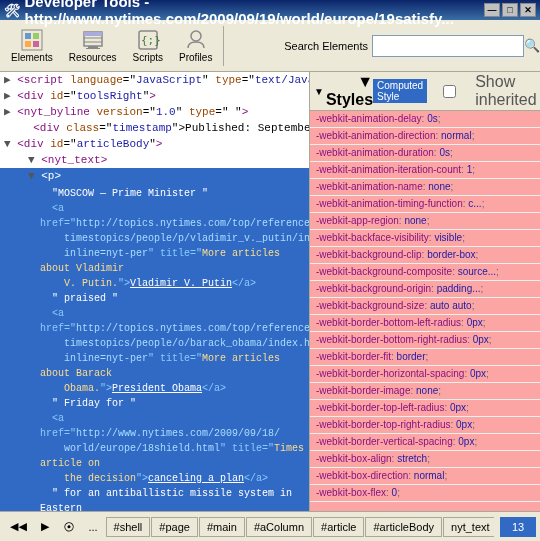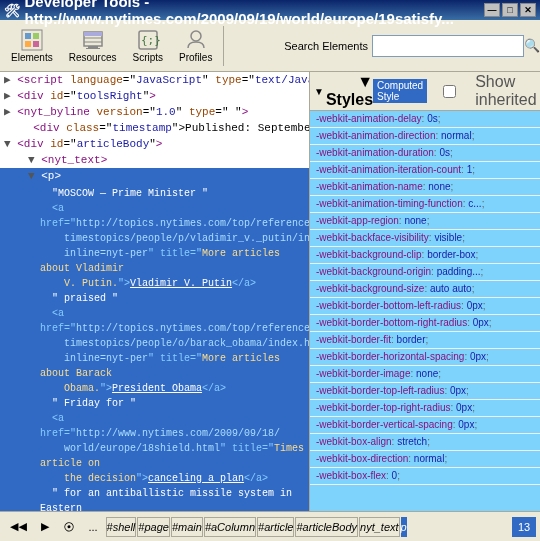--- a/index.html
+++ b/index.html
@@ -88,21 +88,21 @@
 
     .html-tag { color: #881280; }
     .html-attr { color: #994500; }
     .html-value { color: #1a1aa6; }
     .tree-arrow { color: #555; cursor: pointer; }
     .tree-text { color: #000; }
 
     
     .right-panel {
       flex: 1;
-      background: #7dd3fc;
+      background: #fca5a5;
       overflow-y: auto;
       font-size: 11px;
     }
     .computed-toggle {
       background: #316ac5; color: white;
       padding: 1px 4px; font-size: 10px; cursor: pointer;
     }
     .show-inherited { font-size: 16px; color: #555; cursor: pointer; }
     .show-inherited-checkbox { margin-right: 3px; cursor: pointer; }
 
@@ -130,29 +130,29 @@
       font-size: 11px;
     }
     .breadcrumb-btn {
       height: 22px; padding: 0 5px;
       border: 1px solid transparent; cursor: pointer;
       background: transparent; font-size: 11px;
       display: flex; align-items: center; gap: 2px;
     }
     .breadcrumb-item {
       background: #316ac5; color: white;
-      height: 20px; padding: 0 0;
-      display: flex; align-items: center; font-size: 11px; cursor: pointer; font-style: italic;
+      height: 20px; padding: 0 7px;
+      display: flex; align-items: center; font-size: 11px; cursor: pointer;
     }
     .breadcrumb-item.normal {
       background: #ece9d8; color: #000; border: 1px solid #aca899;
     }
     .page-num {
       background: #316ac5; color: white;
-      width: 24px; height: 20px; display: flex; align-items: center; justify-content: center;
+      width: 36px; height: 20px; display: flex; align-items: center; justify-content: center;
       font-size: 11px; margin-left: 4px;
     }
 
     
     .left-panel::-webkit-scrollbar { width: 12px; }
     .left-panel::-webkit-scrollbar-track { background: #ece9d8; }
     .left-panel::-webkit-scrollbar-thumb { background: #c0c0c0; border: 1px solid #888; }
     .right-panel::-webkit-scrollbar { width: 12px; }
     .right-panel::-webkit-scrollbar-track { background: #ece9d8; }
     .right-panel::-webkit-scrollbar-thumb { background: #c0c0c0; border: 1px solid #888; }
@@ -291,20 +291,21 @@
     <div class="right-panel" id="styles-list">
     <div class="style-item"><span class="style-name">-webkit-animation-delay</span><span>: </span><span class="style-value">0s</span><span>;</span></div>
         <div class="style-item"><span class="style-name">-webkit-animation-direction</span><span>: </span><span class="style-value">normal</span><span>;</span></div>
         <div class="style-item"><span class="style-name">-webkit-animation-duration</span><span>: </span><span class="style-value">0s</span><span>;</span></div>
         <div class="style-item"><span class="style-name">-webkit-animation-iteration-count</span><span>: </span><span class="style-value">1</span><span>;</span></div>
         <div class="style-item"><span class="style-name">-webkit-animation-name</span><span>: </span><span class="style-value">none</span><span>;</span></div>
         <div class="style-item"><span class="style-name">-webkit-animation-timing-function</span><span>: </span><span class="style-value">c...</span><span>;</span></div>
         <div class="style-item"><span class="style-name">-webkit-app-region</span><span>: </span><span class="style-value">none</span><span>;</span></div>
         <div class="style-item"><span class="style-name">-webkit-backface-visibility</span><span>: </span><span class="style-value">visible</span><span>;</span></div>
         <div class="style-item"><span class="style-name">-webkit-background-clip</span><span>: </span><span class="style-value">border-box</span><span>;</span></div>
+        <div class="style-item"><span class="style-name">-webkit-background-composite</span><span>: </span><span class="style-value">source...</span><span>;</span></div>
         <div class="style-item"><span class="style-name">-webkit-background-origin</span><span>: </span><span class="style-value">padding...</span><span>;</span></div>
         <div class="style-item"><span class="style-name">-webkit-background-size</span><span>: </span><span class="style-value">auto auto</span><span>;</span></div>
         <div class="style-item"><span class="style-name">-webkit-border-bottom-left-radius</span><span>: </span><span class="style-value">0px</span><span>;</span></div>
         <div class="style-item"><span class="style-name">-webkit-border-bottom-right-radius</span><span>: </span><span class="style-value">0px</span><span>;</span></div>
         <div class="style-item"><span class="style-name">-webkit-border-fit</span><span>: </span><span class="style-value">border</span><span>;</span></div>
         <div class="style-item"><span class="style-name">-webkit-border-horizontal-spacing</span><span>: </span><span class="style-value">0px</span><span>;</span></div>
         <div class="style-item"><span class="style-name">-webkit-border-image</span><span>: </span><span class="style-value">none</span><span>;</span></div>
         <div class="style-item"><span class="style-name">-webkit-border-top-left-radius</span><span>: </span><span class="style-value">0px</span><span>;</span></div>
         <div class="style-item"><span class="style-name">-webkit-border-top-right-radius</span><span>: </span><span class="style-value">0px</span><span>;</span></div>
         <div class="style-item"><span class="style-name">-webkit-border-vertical-spacing</span><span>: </span><span class="style-value">0px</span><span>;</span></div>

